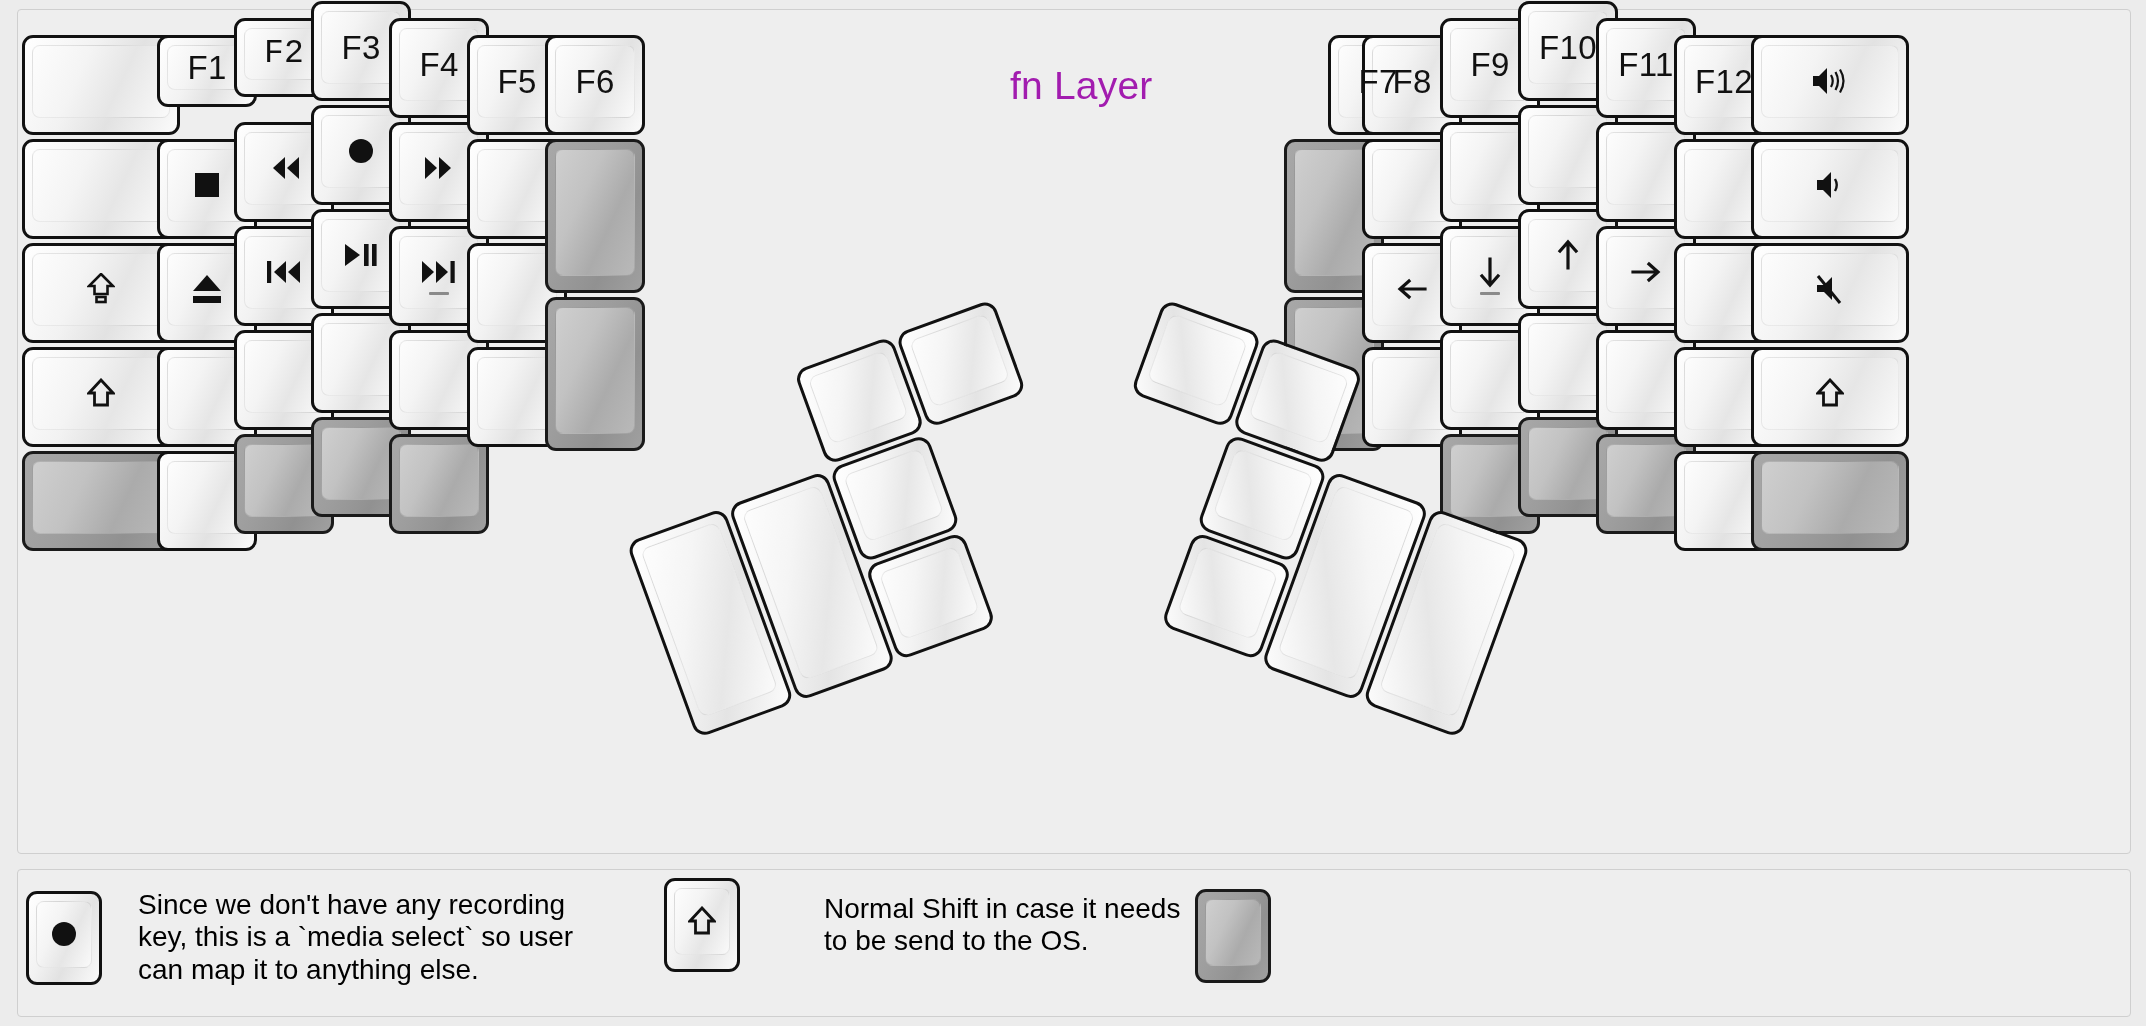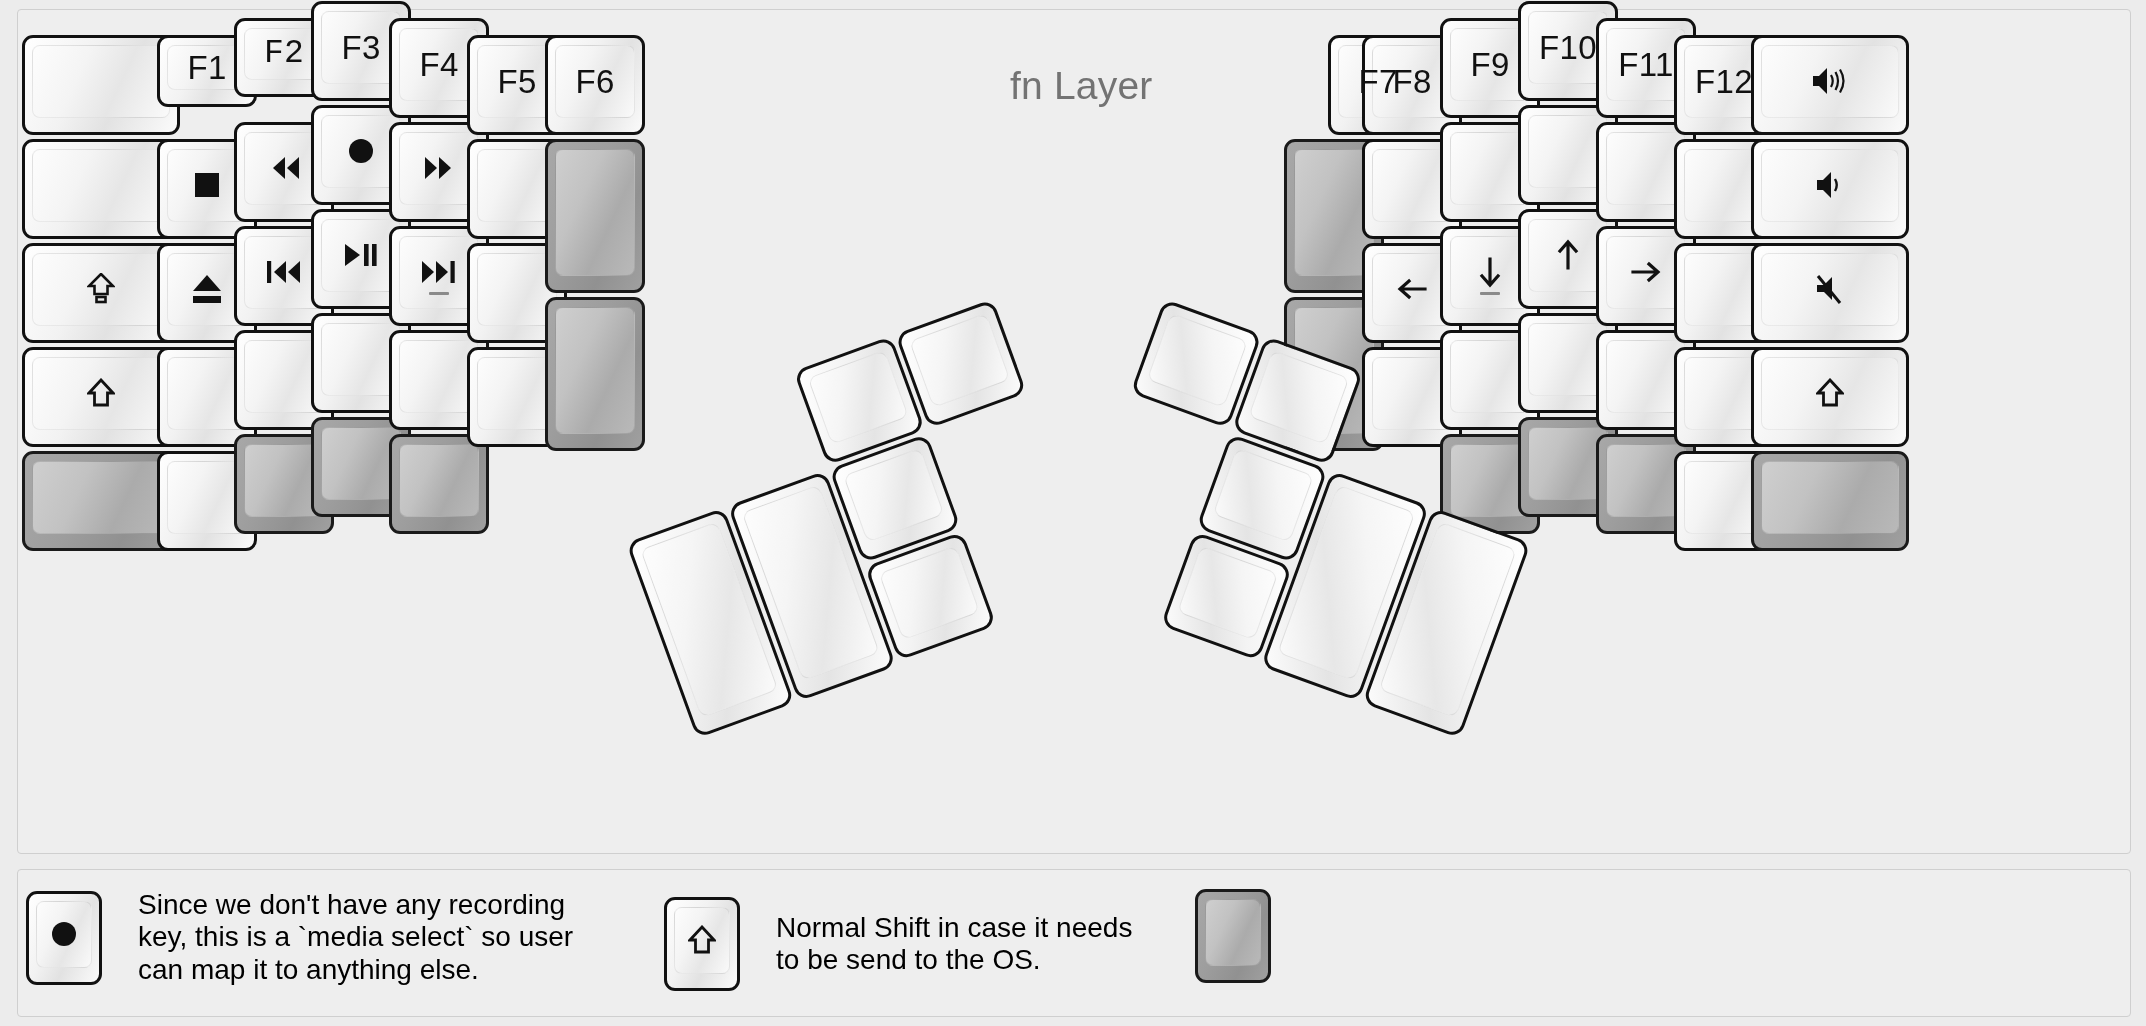--- a/index.html
+++ b/index.html
@@ -39,21 +39,21 @@
     border: 1px solid #cfcfcf;
     border-radius: 4px;
   }
 
   
   #title {
     position: absolute;
     left: 992px;
     top: 54px;
     font-size: 39px;
-    color: #737373;
+    color: #a21caf;
     letter-spacing: 0.2px;
     white-space: nowrap;
   }
 
   
   .key {
     position: absolute;
     box-sizing: border-box;
     border: 3px solid #111111;
     border-radius: 11px;
@@ -528,21 +528,21 @@
             <div class="glyph">
               <svg width="28" height="28" viewBox="0 0 28 28" fill="#111">
                 <circle cx="14" cy="14" r="12"></circle>
               </svg>
             </div>
           </div>
           <div class="legend-text">Since we don't have any recording
 key, this is a `media select` so user
 can map it to anything else.</div>
         </div>
-        <div class="legend-item" style="left: 646px; top: 27px;">
+        <div class="legend-item" style="left: 646px; top: 8px; gap: 48px;">
           <div class="legend-key">
             <div class="cap"></div>
             <div class="glyph">
               <svg width="28" height="30" viewBox="0 0 28 30" fill="#111">
                 <path d="M14 2 L26 15 L20.5 15 L20.5 27 L7.5 27 L7.5 15 L2 15 Z" fill="none" stroke="#111" stroke-width="2.8"></path>
               </svg>
             </div>
           </div>
           <div class="legend-text">Normal Shift in case it needs
 to be send to the OS.</div>

